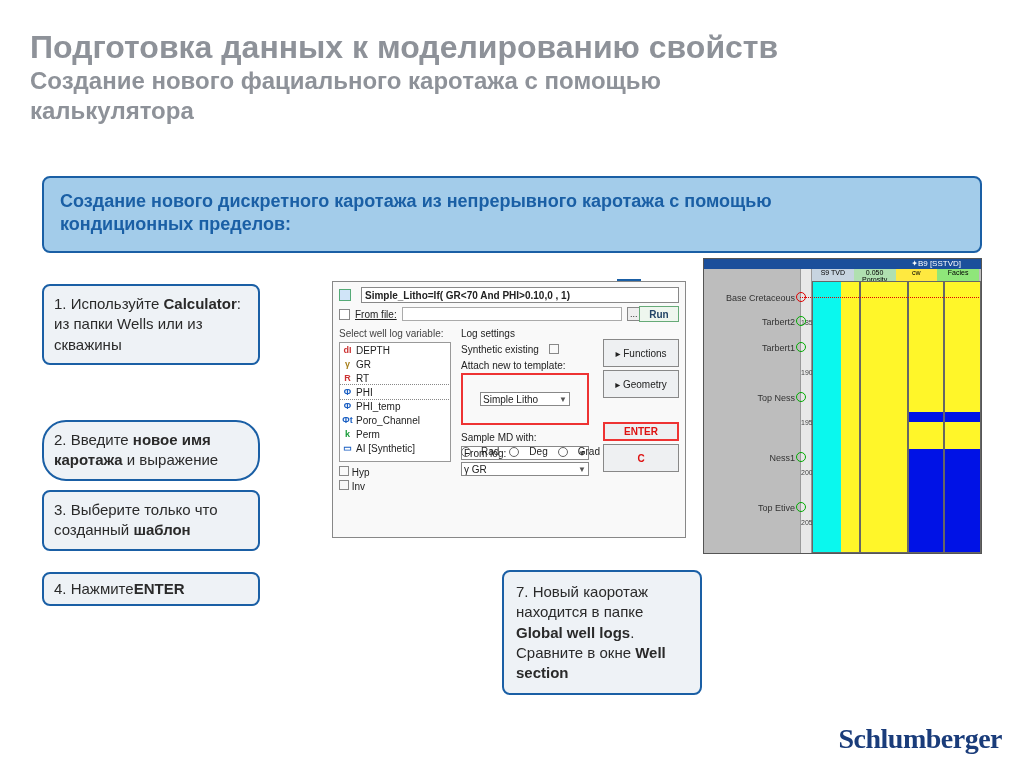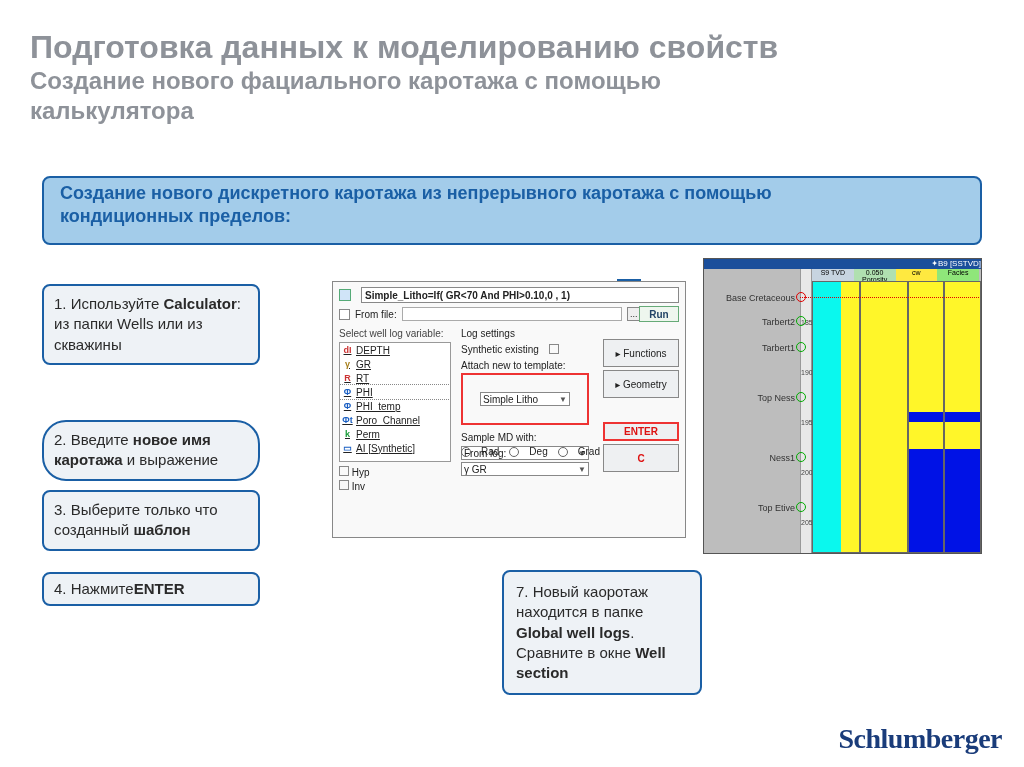--- a/index.html
+++ b/index.html
@@ -2,44 +2,44 @@
 <html><head>
 <meta charset="utf-8">
 <style>
   * { margin:0; padding:0; box-sizing:border-box; }
   body { width:1024px; height:767px; font-family:Arial,Helvetica,sans-serif; background:#fff; position:relative; overflow:hidden; }
 
   .title-block { position:absolute; left:30px; top:30px; right:30px; }
   .main-title { font-size:32px; font-weight:bold; color:#8e9299; line-height:1.1; }
   .sub-title  { font-size:24px; font-weight:bold; color:#8e9299; line-height:1.15; margin-top:2px; }
 
-  .blue-panel { position:absolute; left:42px; top:176px; width:940px; background:#a3ccea; border:2px solid #1a5fa5; border-radius:8px; padding:4px 16px 14px 16px; font-size:18px; font-weight:bold; color:#1a5fa5; line-height:1.3; }
+  .blue-panel { position:absolute; left:42px; top:176px; width:940px; background:#a3ccea; border:2px solid #1a5fa5; border-radius:8px; padding:12px 16px 14px 16px; font-size:18px; font-weight:bold; color:#1a5fa5; line-height:1.3; }
 
   .step-box { position:absolute; width:218px; background:#eef2f6; border:2px solid #1a5fa5; border-radius:8px; padding:8px 10px; font-size:15px; color:#2a2a2a; line-height:1.35; }
   .step1 { left:42px; top:284px; }
   .step2 { left:42px; top:420px;border-radius:24px; }
   .step3 { left:42px; top:490px; }
   .step4 { left:42px; top:572px; height:34px; display:flex; align-items:center; }
   .step5 { position:absolute; left:502px; top:570px; width:200px; background:#eef2f6; border:2px solid #1a5fa5; border-radius:8px; padding:10px 12px; font-size:15px; color:#2a2a2a; line-height:1.35; }
 
   .calc { position:absolute; left:332px; top:281px; width:354px; height:257px; background:#f9f9f9; border:1px solid #888; font-size:10px; color:#222; }
   .calc .formula-row { position:absolute; left:6px; top:4px; right:6px; height:18px; display:flex; align-items:center; gap:10px; }
   .calc .formula-row .chk { width:12px; height:12px; background:#d0e4f8; border:1px solid #5a7; flex:0 0 auto; }
   .calc .formula-row .formula-field { flex:1 1 auto; height:16px; border:1px solid #888; background:#fff; padding:0 3px; font-family:Arial; font-size:10px; font-weight:bold; white-space:nowrap; display:flex; align-items:center; overflow:hidden; }
 
   .calc .fromfile-row { position:absolute; left:6px; top:24px; height:16px; display:flex; align-items:center; gap:5px; }
   .calc .fromfile-row .chk2 { width:11px; height:11px; border:1px solid #888; background:#fff; }
-  .calc .fromfile-row .txt { font-size:10px; }
+  .calc .fromfile-row .txt { font-size:10px;text-decoration:underline; }
   .calc .fromfile-row .path { width:220px; height:14px; border:1px solid #aaa; background:#fff; }
   .calc .fromfile-row .more { width:14px; height:14px; border:1px solid #888; background:#eee; text-align:center; line-height:12px; font-size:9px; }
 
   .calc .run-btn { position:absolute; right:6px; top:24px; width:40px; height:16px; border:1px solid #6a7; background:#eef6ee; color:#246; font-weight:bold; font-size:10px; display:flex; align-items:center; justify-content:center; }
 
   .calc .sel-label { position:absolute; left:6px; top:46px; font-size:10px; color:#444; }
-  .calc .tree { position:absolute; left:6px; top:60px; width:112px; height:120px; border:1px solid #999; background:#fff; overflow:hidden;text-decoration:underline; }
+  .calc .tree { position:absolute; left:6px; top:60px; width:112px; height:120px; border:1px solid #999; background:#fff; overflow:hidden; }
   .calc .tree-row { display:flex; align-items:center; height:14px; padding:0 2px; gap:3px; font-size:10px; }
   .calc .tree-row .ico { width:11px; height:11px; display:flex; align-items:center; justify-content:center; font-size:9px; font-weight:bold; }
   .calc .tree-row.sel { background:#fff; outline:1px dotted #888; }
 
   .calc .logset { position:absolute; left:128px; top:46px; width:128px; }
   .calc .logset .hdr { font-size:10px; margin-bottom:2px; }
   .calc .logset .row { display:flex; align-items:center; height:16px; gap:4px; font-size:10px; }
   .calc .logset .tf  { height:14px; border:1px solid #888; background:#fff; padding:0 2px; display:flex; align-items:center; }
   .calc .logset .tf .dd { margin-left:auto; font-size:8px; color:#555; }
   .calc .template-box { border:2px solid #e33; padding:17px; }
@@ -55,21 +55,21 @@
   .calc .btn-row { position:absolute; left:100px; top:184px; display:flex; gap:5px; }
   .calc .btn-row .kb { width:42px; height:20px; border:1px solid #888; border-radius:3px; background:#f2f2f2; font-size:10px; display:flex; align-items:center; justify-content:center; color:#1a4c8c; font-weight:bold; }
 
   .marker { position:absolute; width:24px; height:24px; background:#8bbbe4; border:2px solid #1a5fa5; font-size:14px; font-weight:bold; color:#1a5fa5; display:flex; align-items:center; justify-content:center; }
   .m2 { left:617px; top:279px; }
   .m3 { left:429px; top:358px; }
   .m4 { left:657px; top:441px; }
   .m5 { left:950px; top:311px; }
 
   .wellsec { position:absolute; left:703px; top:258px; width:279px; height:296px; border:1px solid #555; background:#bdbdbd; overflow:hidden; }
-  .wellsec .hdr { position:absolute; left:0; top:0; right:0; height:10px; background:#1b4f9b; color:#fff; font-size:8px; text-align:right; padding-right:0; }
+  .wellsec .hdr { position:absolute; left:0; top:0; right:0; height:10px; background:#1b4f9b; color:#fff; font-size:8px; text-align:right; padding-right:20px; }
   .wellsec .thdr { position:absolute; top:10px; left:108px; right:2px; height:12px; display:flex; }
   .wellsec .thdr div { flex:1; font-size:7px; text-align:center; }
   .wellsec .tk { position:absolute; left:96px; top:10px; width:12px; bottom:0; background:#e8e8e8; border-left:1px solid #999; border-right:1px solid #999; font-size:7px; color:#444; }
   .wellsec .tk div { position:absolute; width:100%; text-align:center; }
   .wellsec .col { position:absolute; top:22px; bottom:0; border:1px solid #666; }
   .wellsec .c1 { left:108px; width:48px; background:#0af8ee; }
   .wellsec .c2 { left:156px; width:48px; background:#fff629; }
   .wellsec .c3 { left:204px; width:36px; background:#fff629; }
   .wellsec .c4 { left:240px; width:37px; background:#fff629; }
   .wellsec .c1::before { content:""; position:absolute; left:60%; top:0; right:0; height:100%; background:linear-gradient(90deg,#fff629 0,#fff629 100%); }

